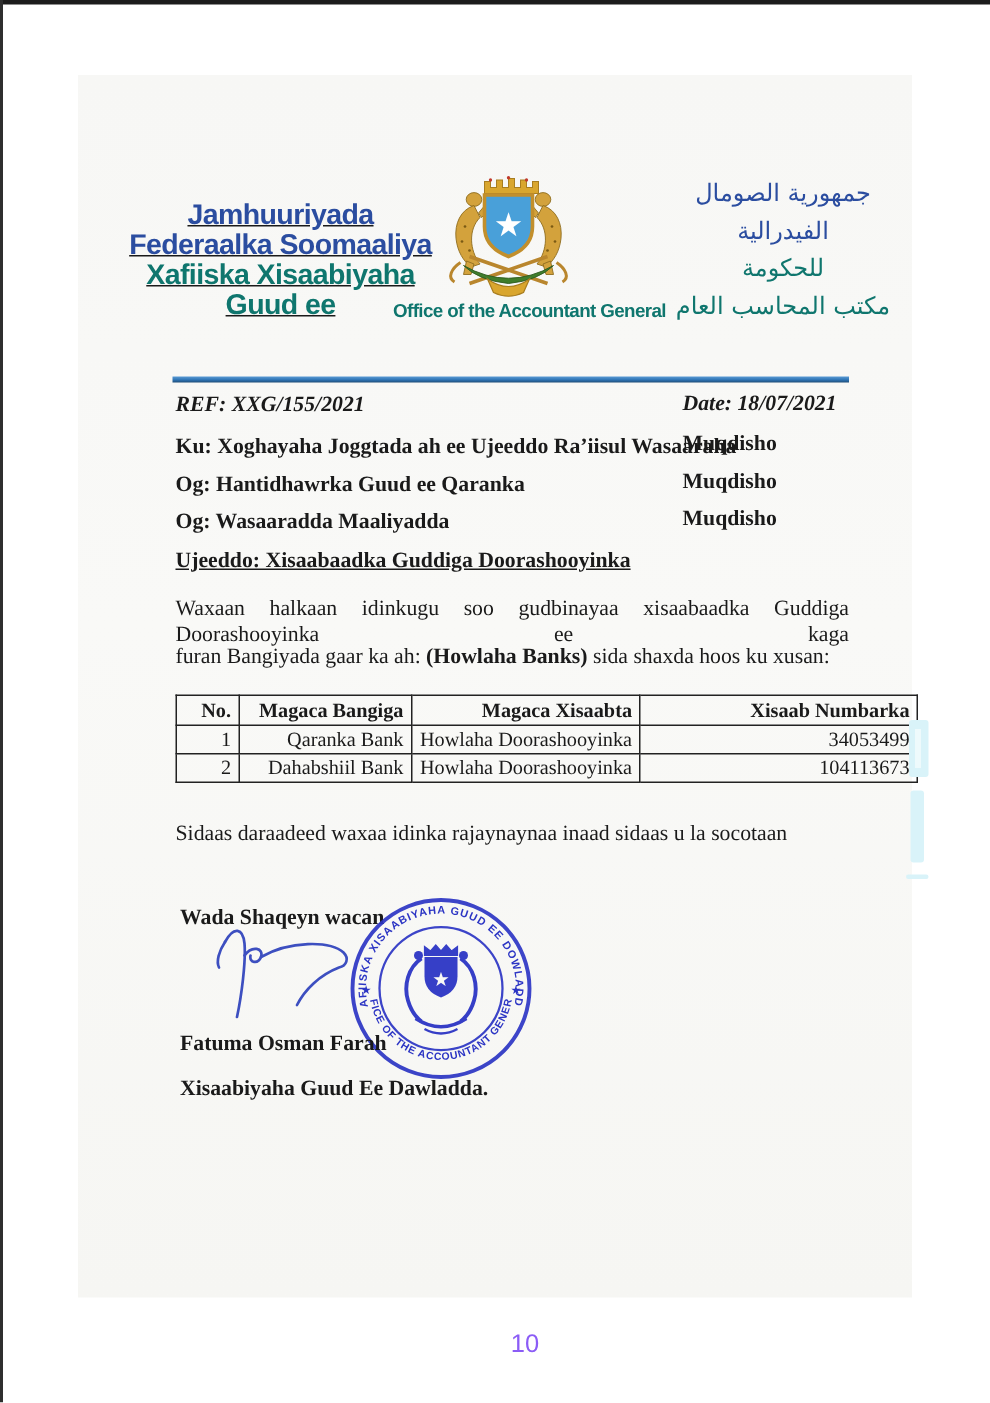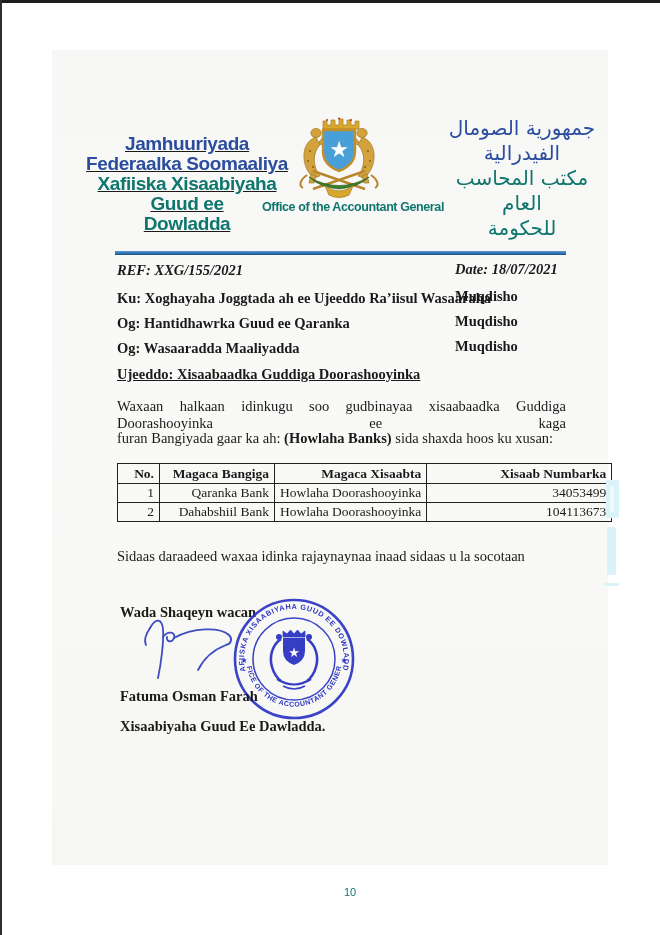--- a/index.html
+++ b/index.html
@@ -13,49 +13,48 @@
     position:absolute;left:52px;top:50px;width:556px;height:815px;
     background:linear-gradient(180deg,#f7f7f5 0%,#f9f9f7 45%,#f6f6f3 100%);
   }
   .abs{position:absolute;}
   
   .hdr-sans{font-family:"Liberation Sans","DejaVu Sans",sans-serif;font-weight:700;letter-spacing:-0.4px;}
   .hdr-left{left:86px;top:134px;width:202px;text-align:center;font-size:19px;line-height:20px;text-decoration:underline;}
   .hdr-blue{color:#2b4da0;}
   .hdr-dark{color:#0f766e;}
   .hdr-center{left:248px;top:199px;width:210px;text-align:center;font-size:12.5px;line-height:17px;}
-  .hdr-arabic{left:438px;top:116px;width:168px;text-align:center;font-size:20px;line-height:25px;font-family:"DejaVu Sans",sans-serif;}
+  .hdr-arabic{left:438px;top:116px;width:168px;text-align:center;font-size:16px;line-height:25px;font-family:"DejaVu Sans",sans-serif;}
   .rule{left:115px;top:251px;width:451px;height:4px;background:linear-gradient(180deg,#5b9bd5 0%,#2e74b5 55%,#1f4e79 100%);}
   
   .line{font-size:14.5px;white-space:nowrap;}
   .b{font-weight:700;}
   .bi{font-weight:700;font-style:italic;text-align:right;}
   .ul{text-decoration:underline;}
   .body-just{font-size:14.5px;width:449px;text-align:justify;text-align-last:justify;white-space:normal;}
   
   table.banks{border-collapse:collapse;font-size:13.5px;table-layout:fixed;}
   table.banks th,table.banks td{border:1.2px solid #222;padding:0 5px;height:18px;text-align:right;font-weight:400;overflow:hidden;white-space:nowrap;}
   table.banks th{font-weight:700;height:19px;}
   .c-no{width:31px;}.c-bank{width:104px;}.c-acct{width:138px;}.c-num{width:174px;}
   
   .hl{position:absolute;background:#d9f3f9;border-radius:2px;}
   .hl-inner{position:absolute;background:#eefafc;}
-  .pagenum{left:40px;top:886px;width:620px;text-align:center;font-size:11px;font-family:"Liberation Sans","DejaVu Sans",sans-serif;color:#0f766e;}
+  .pagenum{left:40px;top:886px;width:620px;text-align:center;font-size:17px;font-family:"Liberation Sans","DejaVu Sans",sans-serif;color:#8b5cf6;}
 </style>
 </head>
 <body>
 
 <div class="edge-top"></div>
 <div class="edge-left"></div>
 <div class="scan"></div>
 
 <div class="abs hdr-sans hdr-left">
   <div class="hdr-blue">Jamhuuriyada Federaalka Soomaaliya</div>
   <div class="hdr-dark">Xafiiska Xisaabiyaha Guud ee</div>
-  <div class="hdr-dark">Dowladda</div>
 </div>
 
 <svg class="abs" style="left:283px;top:115px" width="112" height="86" viewBox="0 0 112 86">
   <g>
     <ellipse cx="33" cy="18" rx="5.2" ry="4.6" fill="#d3a23c" stroke="#8f6d1f" stroke-width="0.6"></ellipse>
     <path d="M33 22 C24 25 20 34 21 44 C22 53 26 59 31 63 L37 61 C30 52 29 38 37 30 Z" fill="#d3a23c" stroke="#8f6d1f" stroke-width="0.6"></path>
     <path d="M28 59 L26 68 L31 68 L33 61 Z" fill="#d3a23c" stroke="#8f6d1f" stroke-width="0.6"></path>
     <path d="M36 27 L41 21 L43 25 L38 30 Z" fill="#d3a23c" stroke="#8f6d1f" stroke-width="0.6"></path>
     <path d="M24 60 C18 64 15 70 20 73" stroke="#b9862d" fill="none" stroke-width="2"></path>
     <circle cx="27" cy="36" r="0.9" fill="#7a5a14"></circle>
@@ -84,22 +83,22 @@
       <circle cx="68" cy="5" r="1.1" fill="#c0392b"></circle>
   </g>
   <g>
     <path d="M40 15 h32 v21 q0 14 -16 20 q-16 -6 -16 -20 Z" fill="#49a0d9" stroke="#c28f2c" stroke-width="2.4"></path>
     <text x="56" y="42" font-size="22" fill="#ffffff" text-anchor="middle" font-family="DejaVu Sans, sans-serif">★</text>
   </g>
 </svg>
 
 <div class="abs hdr-arabic" dir="rtl">
   <div class="hdr-blue">جمهورية الصومال الفيدرالية</div>
+  <div class="hdr-dark">للحكومة</div>
   <div class="hdr-dark">مكتب المحاسب العام</div>
-  <div class="hdr-dark">للحكومة</div>
 </div>
 
 <div class="abs hdr-sans hdr-center">
   <div class="hdr-dark">Office of the Accountant General</div>
 </div>
 
 <div class="abs rule"></div>
 
 <div class="abs line bi" style="left:117px;top:262px">REF: XXG/155/2021</div>
 <div class="abs line bi" style="left:455px;top:261px">Date: 18/07/2021</div>

